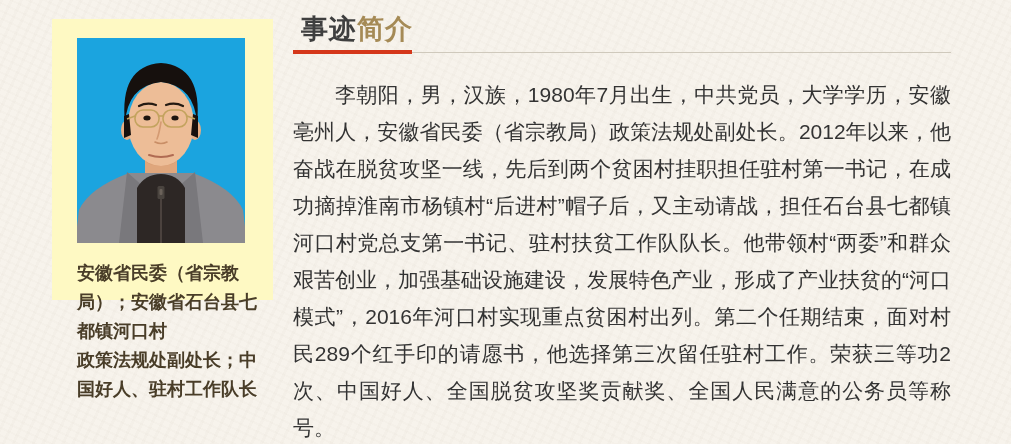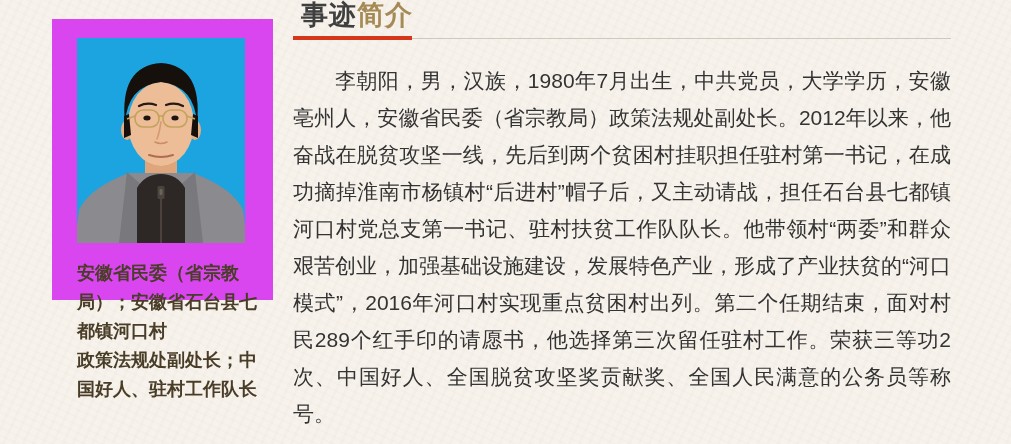--- a/index.html
+++ b/index.html
@@ -12,21 +12,21 @@
       repeating-linear-gradient(25deg, rgba(120,100,70,0.02) 0 2px, rgba(0,0,0,0) 2px 7px);
     position:relative;
     overflow:hidden;
   }
 
   
   .profile-card {
     position:absolute;
     left:52px; top:19px;
     width:221px; height:281px;
-    background:#d946ef;
+    background:#fef9c3;
   }
   .portrait-frame {
     position:absolute;
     left:25px; top:19px;
     width:168px; height:205px;
     overflow:hidden;
   }
   .portrait-frame svg { display:block; width:168px; height:205px; }
   .card-caption {
     position:absolute;
@@ -41,21 +41,21 @@
     overflow-wrap:normal;
   }
 
   
   .main-col {
     position:absolute;
     left:293px; top:0;
     width:658px;
   }
   .section-heading {
-    margin-top:0;
+    margin-top:14px;
     padding-left:8px;
     font-size:27px;
     line-height:30px;
     font-weight:bold;
     letter-spacing:1px;
   }
   .heading-part1 { color:#3f3f3f; }
   .heading-part2 { color:#a58a55; }
   .heading-rule {
     position:relative;

